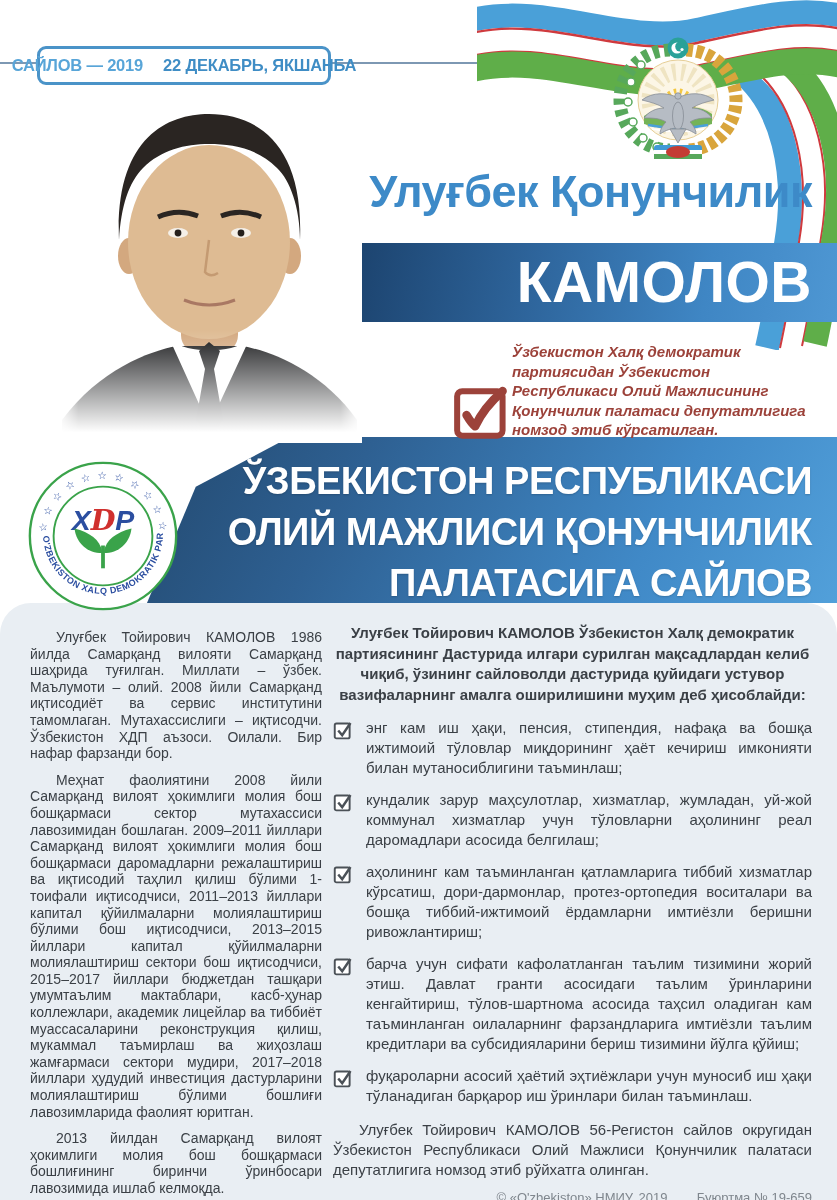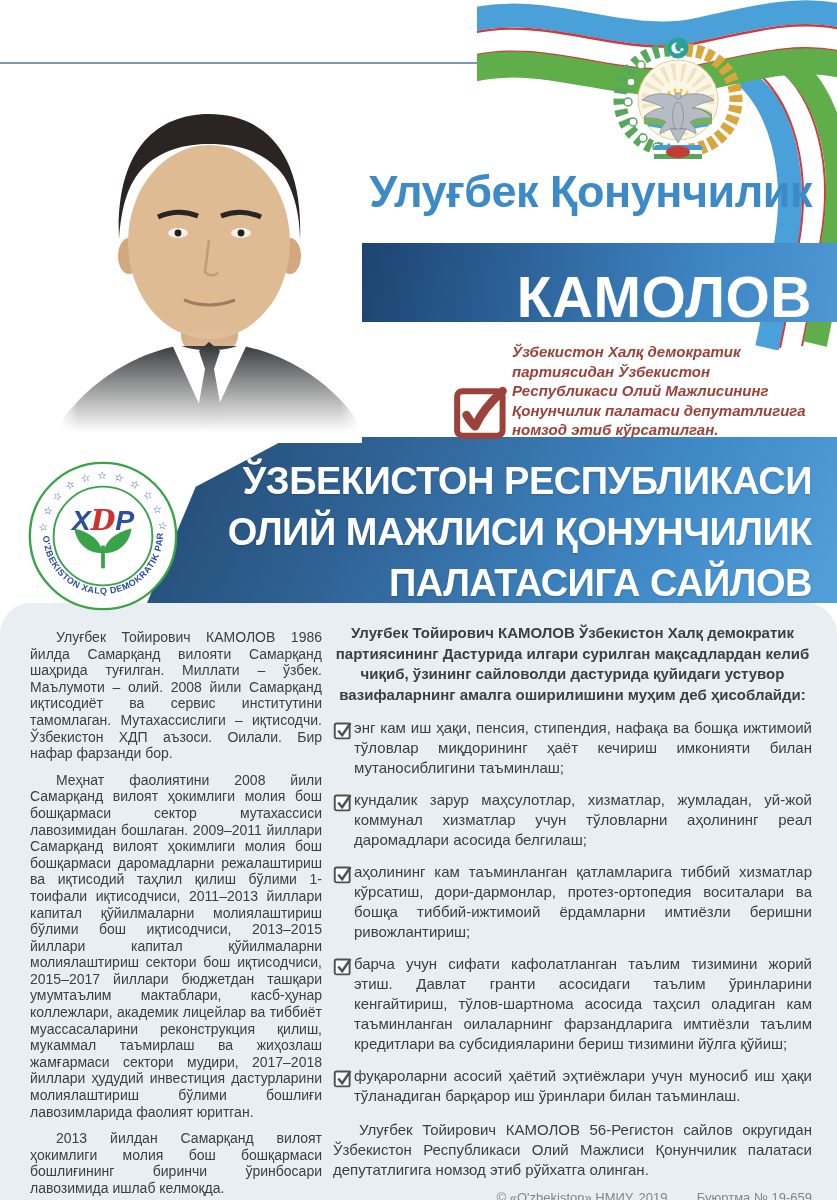--- a/index.html
+++ b/index.html
@@ -11,21 +11,21 @@
          background:#fff;display:flex;align-items:center;justify-content:center;gap:10px;
          font-weight:bold;font-size:16.5px;letter-spacing:-0.2px;white-space:nowrap;}
   .badge .b1{color:#58a5d8;}
   .badge .b2{color:#3f8dc5;}
   .badge-sep{width:2px;height:20px;background:#4a93c8;}
   
   .flag{position:absolute;right:0;top:0;width:360px;height:350px;}
   
   .band{position:absolute;left:230px;right:0;top:243px;height:79px;border-radius:14px 0 0 14px;
         background:linear-gradient(100deg,#142e4d 0%,#1d4571 22%,#2e659c 50%,#3f86c4 78%,#4e97d3 100%);z-index:2;}
-  .name2{position:absolute;right:25px;top:258px;height:79px;line-height:79px;z-index:4;
+  .name2{position:absolute;right:25px;top:243px;height:79px;line-height:79px;z-index:4;
          font-size:57px;font-weight:bold;color:#fff;letter-spacing:0.5px;}
   .name1{position:absolute;right:25px;top:166px;z-index:4;font-size:45px;font-weight:bold;color:#3d8ac8;letter-spacing:-0.5px;}
   
   .photo{position:absolute;left:57px;top:88px;width:305px;height:355px;z-index:3;}
   .photo:after{content:"";position:absolute;inset:0;
      background:linear-gradient(to bottom,rgba(255,255,255,0) 68%,#fff 97%),
                 linear-gradient(to right,#fff 0%,rgba(255,255,255,0) 7%,rgba(255,255,255,0) 93%,#fff 100%);}
   
   .nomination{position:absolute;left:452px;top:342px;width:364px;display:flex;z-index:4;align-items:flex-end;}
   .nom-check{flex:0 0 60px;margin-top:2px;}
@@ -38,34 +38,39 @@
   .banner div{font-size:38px;line-height:51px;font-weight:bold;color:#fff;padding-right:25px;
               text-shadow:0 1px 2px rgba(0,0,0,0.18);letter-spacing:-0.5px;}
   
   .logo{position:absolute;left:27px;top:460px;width:152px;height:152px;z-index:5;}
   
   .main{position:absolute;left:0;top:603px;width:837px;height:760px;background:#e9eef3;border-radius:31px;}
   .col-left{position:absolute;left:30px;top:26px;width:292px;color:#3b4046;}
   .col-left p{margin:0 0 10px;text-align:justify;text-indent:26px;font-size:14px;line-height:16.6px;}
   .col-right{position:absolute;left:333px;top:20px;width:479px;color:#3b4046;}
   .intro{margin:0 0 13px;font-weight:bold;text-align:center;font-size:15px;line-height:20.5px;}
-  .item{display:flex;margin-bottom:12px;}
+  .item{display:flex;gap:12px;margin-bottom:12px;}
   .item svg{flex:0 0 21px;margin-top:2px;}
   .item span{font-size:15px;line-height:20px;text-align:justify;}
   .closing{margin:14px 0 0;text-align:justify;text-indent:26px;font-size:15px;line-height:20px;}
   .print-footer{margin-top:10px;text-align:right;font-size:13px;color:#7f868d;}
   .print-footer .ord{margin-left:22px;}
 </style>
 </head>
 <body>
 
 <div class="page">
 
   <div class="rule"></div>
 
+  <div class="badge">
+    <span class="b1">САЙЛОВ — 2019</span>
+    <span class="badge-sep"></span>
+    <span class="b2">22 ДЕКАБРЬ, ЯКШАНБА</span>
+  </div>
 
   <svg class="flag" viewBox="0 0 360 350" aria-hidden="true">
 
     <g fill="none">
       <path d="M262,70 C306,104 321,174 309,244 C302,289 297,317 290,348" stroke="#4aa0d8" stroke-width="24"></path>
       <path d="M286,66 C330,100 345,170 333,240 C326,285 321,315 314,348" stroke="#ffffff" stroke-width="22"></path>
       <path d="M275,68 C319,102 334,172 322,242 C315,287 310,316 303,348" stroke="#cf3a3e" stroke-width="2"></path>
       <path d="M297,64 C341,98 356,168 344,238 C337,283 332,314 325,346" stroke="#cf3a3e" stroke-width="2"></path>
       <path d="M310,62 C354,96 369,166 357,236 C350,281 345,313 338,344" stroke="#5fae49" stroke-width="24"></path>
     </g>

